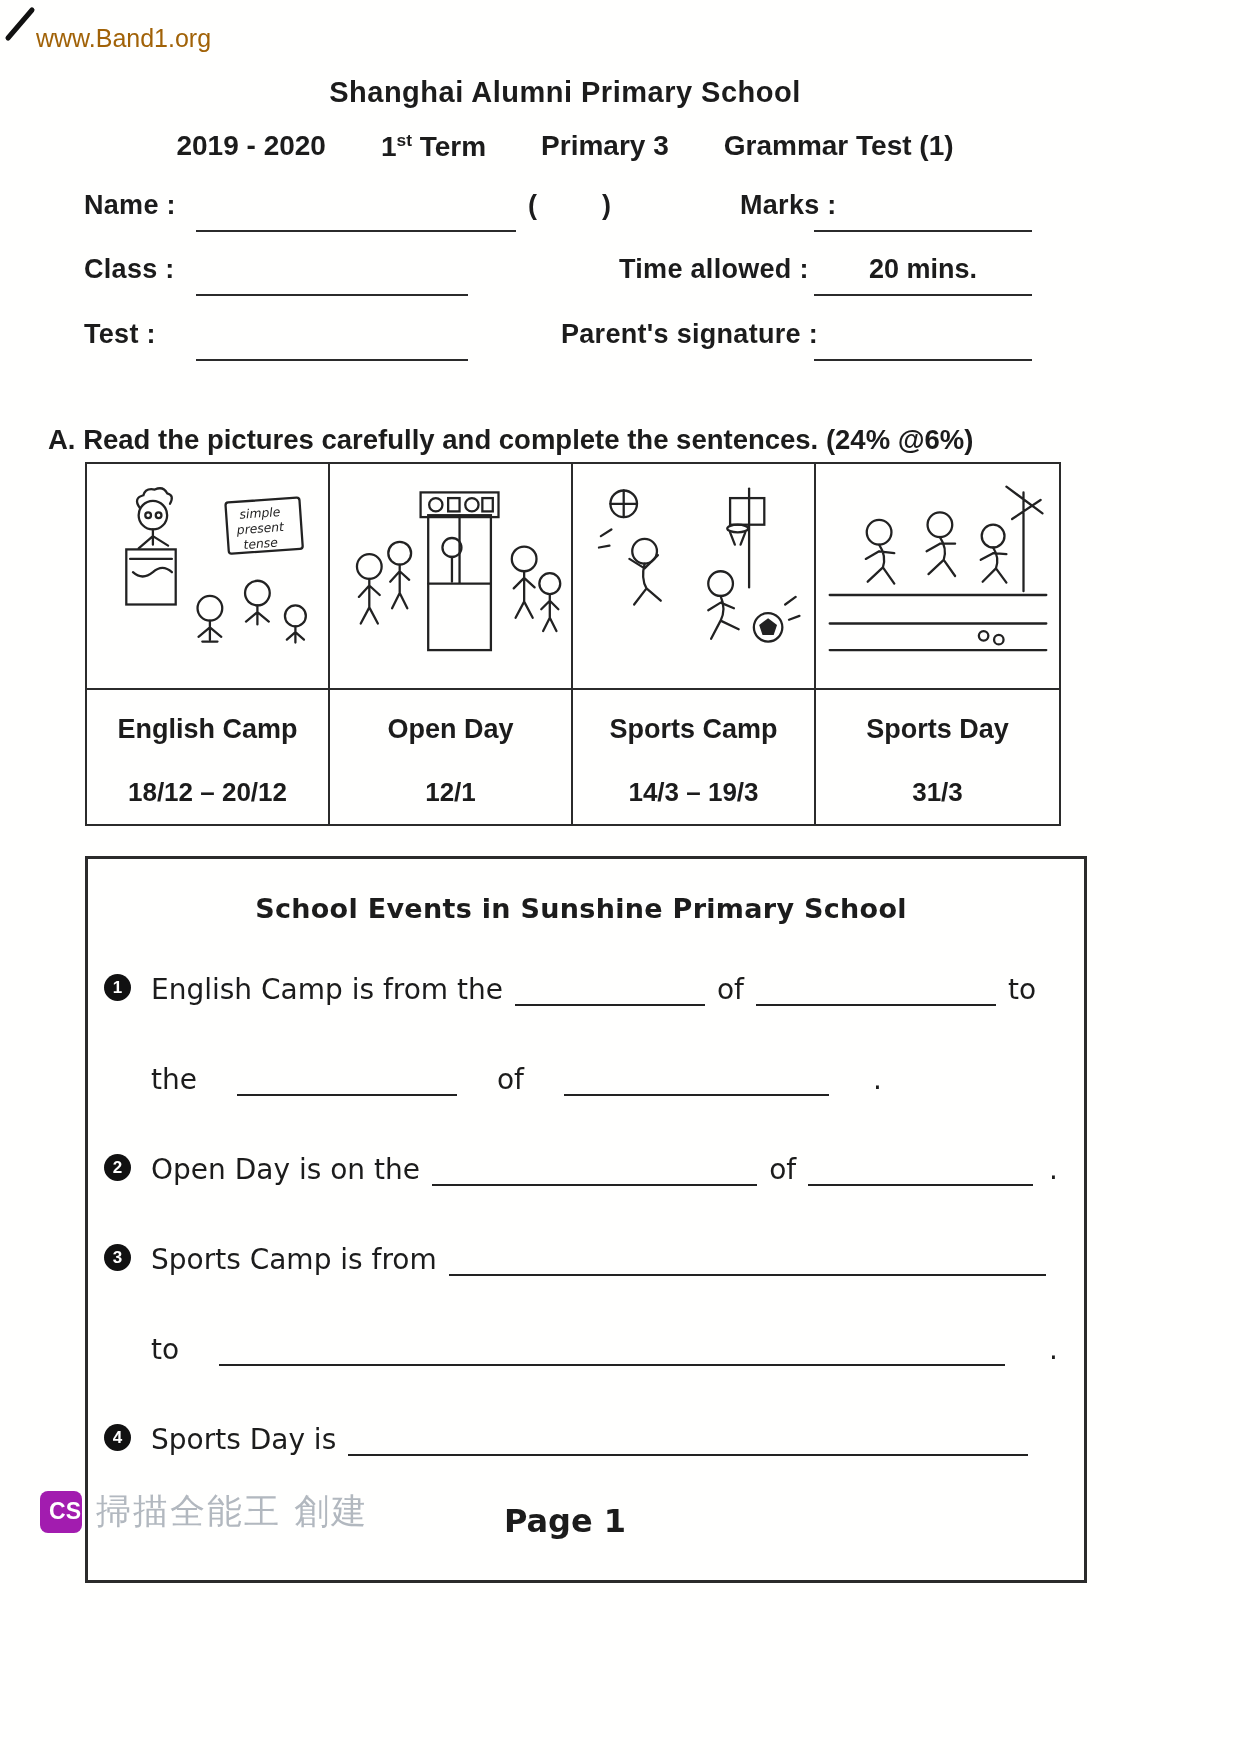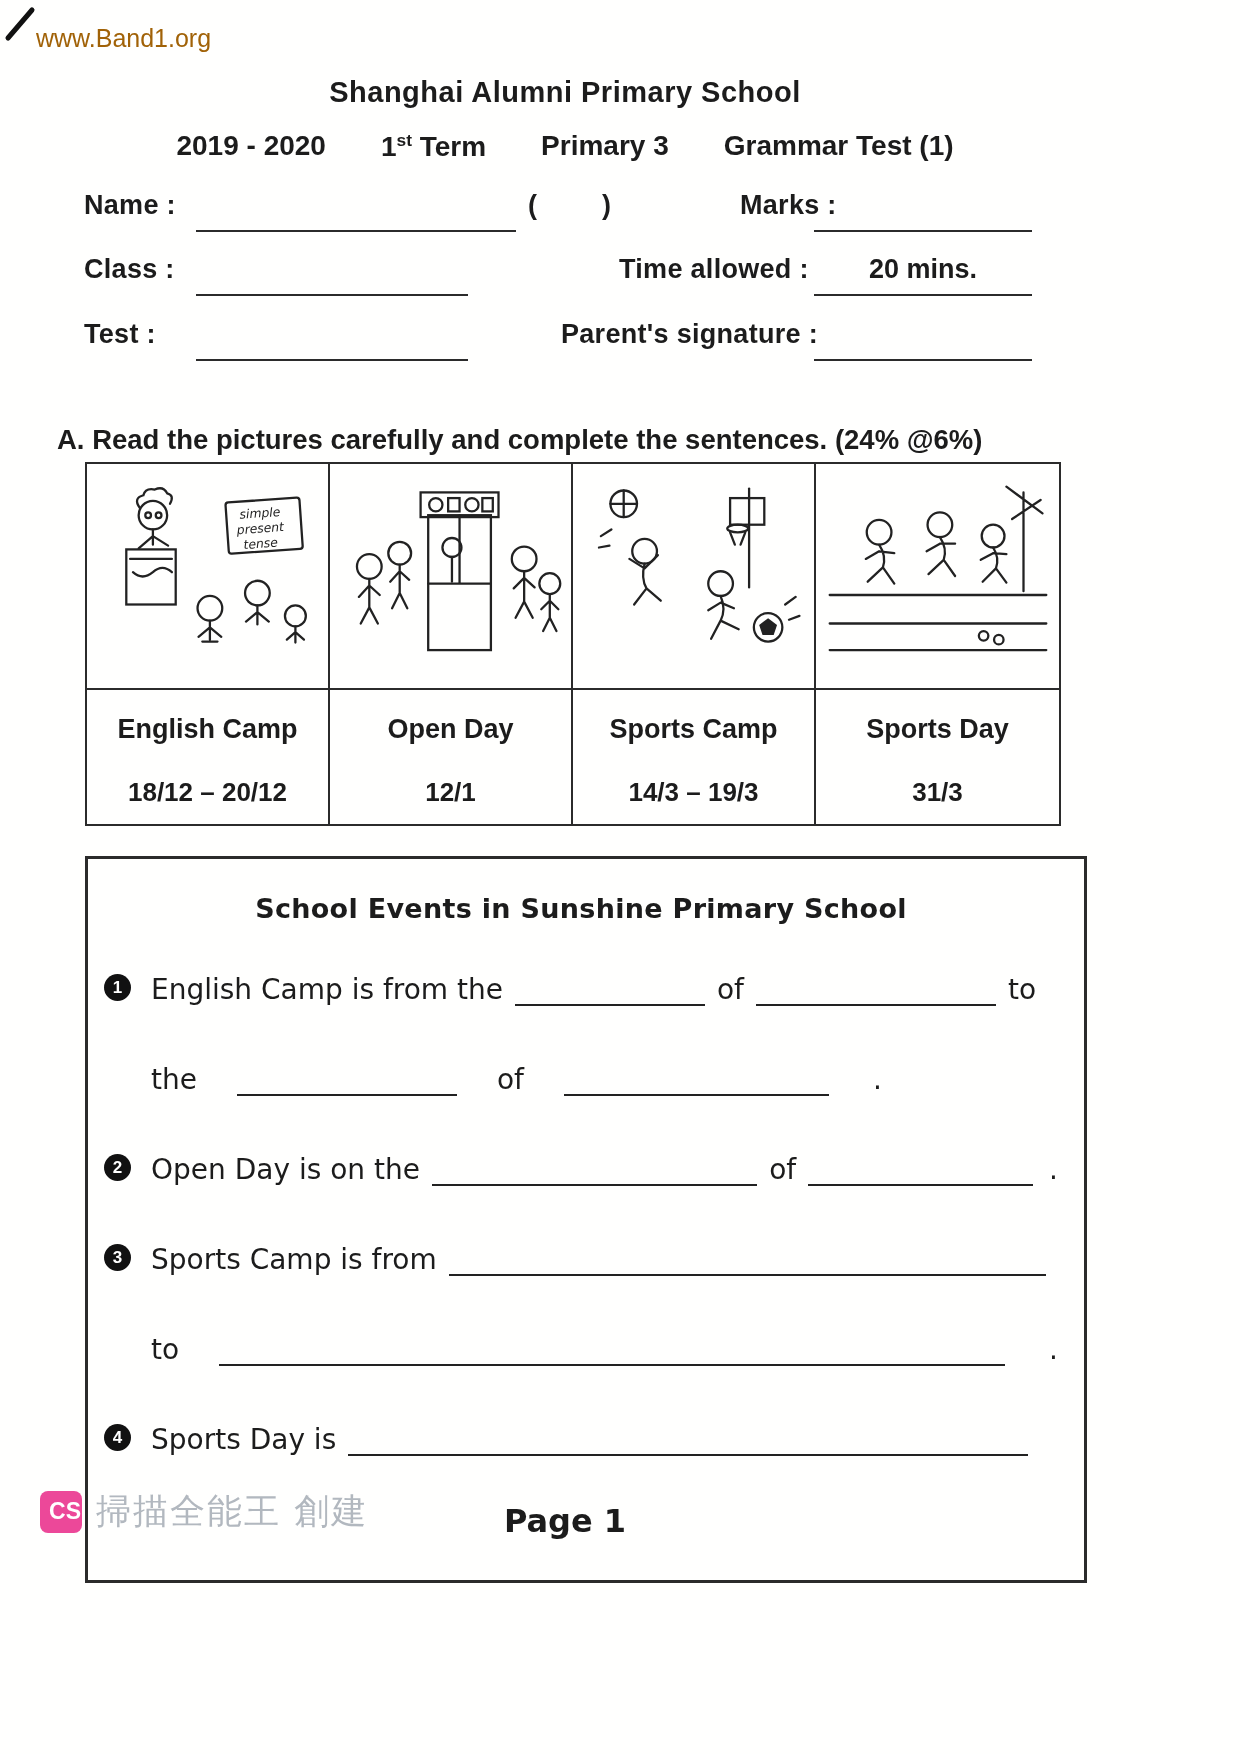--- a/index.html
+++ b/index.html
@@ -28,21 +28,21 @@
   .name-line { left: 112px; width: 320px; }
   .short-line { left: 112px; width: 272px; }
   .right-line { left: 730px; width: 218px; }
   .paren { position: absolute; top: 6px; font-weight: 600; }
   .paren-open { left: 444px; } .paren-close { left: 518px; }
   .marks-lbl { left: 622px; margin-left: 34px; }
   .time-lbl { left: 535px; }
   .sig-lbl { left: 477px; }
   .time-val { position: absolute; top: 6px; left: 730px; width: 218px; text-align: center; font-weight: 600; }
 
-  .sectionA-heading { position: absolute; left: 57px; top: 424px; font-size: 27.5px; font-weight: bold; }
+  .sectionA-heading { position: absolute; left: 48px; top: 424px; font-size: 27.5px; font-weight: bold; }
 
   .events-table {
     position: absolute; left: 85px; top: 462px; width: 976px; height: 364px;
     border: 2.5px solid #2b2b2b;
     display: grid; grid-template-columns: repeat(4, 1fr); grid-template-rows: 224px 1fr;
   }
   .pic-cell { border-right: 2.5px solid #2b2b2b; display: flex; align-items: center; justify-content: center; padding: 4px; }
   .txt-cell { border-right: 2.5px solid #2b2b2b; border-top: 2.5px solid #2b2b2b; text-align: center; padding-top: 24px; }
   .cell-last { border-right: none; }
   .event-name { font-size: 27px; font-weight: bold; }
@@ -63,21 +63,21 @@
     display: inline-flex; align-items: center; justify-content: center;
     font-size: 17px; font-weight: bold; margin-right: 20px; align-self: flex-end; margin-bottom: 5px;
     font-family: "Liberation Sans", sans-serif; flex: 0 0 auto;
   }
   .q-cont { padding-left: 47px; gap: 28px; }
   .period { margin-left: 4px; }
 
   .page-label { position: absolute; top: 1502px; left: 70px; width: 990px; text-align: center;
                 font-size: 32px; font-weight: bold; font-family: "DejaVu Sans", sans-serif; }
   .scanner { position: absolute; left: 40px; top: 1488px; display: flex; align-items: center; gap: 14px; color: #b2b8bf; }
-  .cs-badge { width: 42px; height: 42px; border-radius: 8px; background: #ec4899; color: #fff;
+  .cs-badge { width: 42px; height: 42px; border-radius: 8px; background: #a21caf; color: #fff;
               font-weight: bold; font-size: 23px; display: flex; align-items: center; justify-content: center;
               font-family: "Liberation Sans", sans-serif; padding-left: 8px; }
   .scanner-text { font-size: 35px; letter-spacing: 2px; font-family: "DejaVu Sans", sans-serif; }
 
   .sketch { stroke: #222; stroke-width: 2.4; fill: none; stroke-linecap: round; }
   .sign-text { font-family: "DejaVu Sans", sans-serif; font-style: italic; font-size: 13px; fill: #222; }
 </style>
 </head>
 <body>
 

